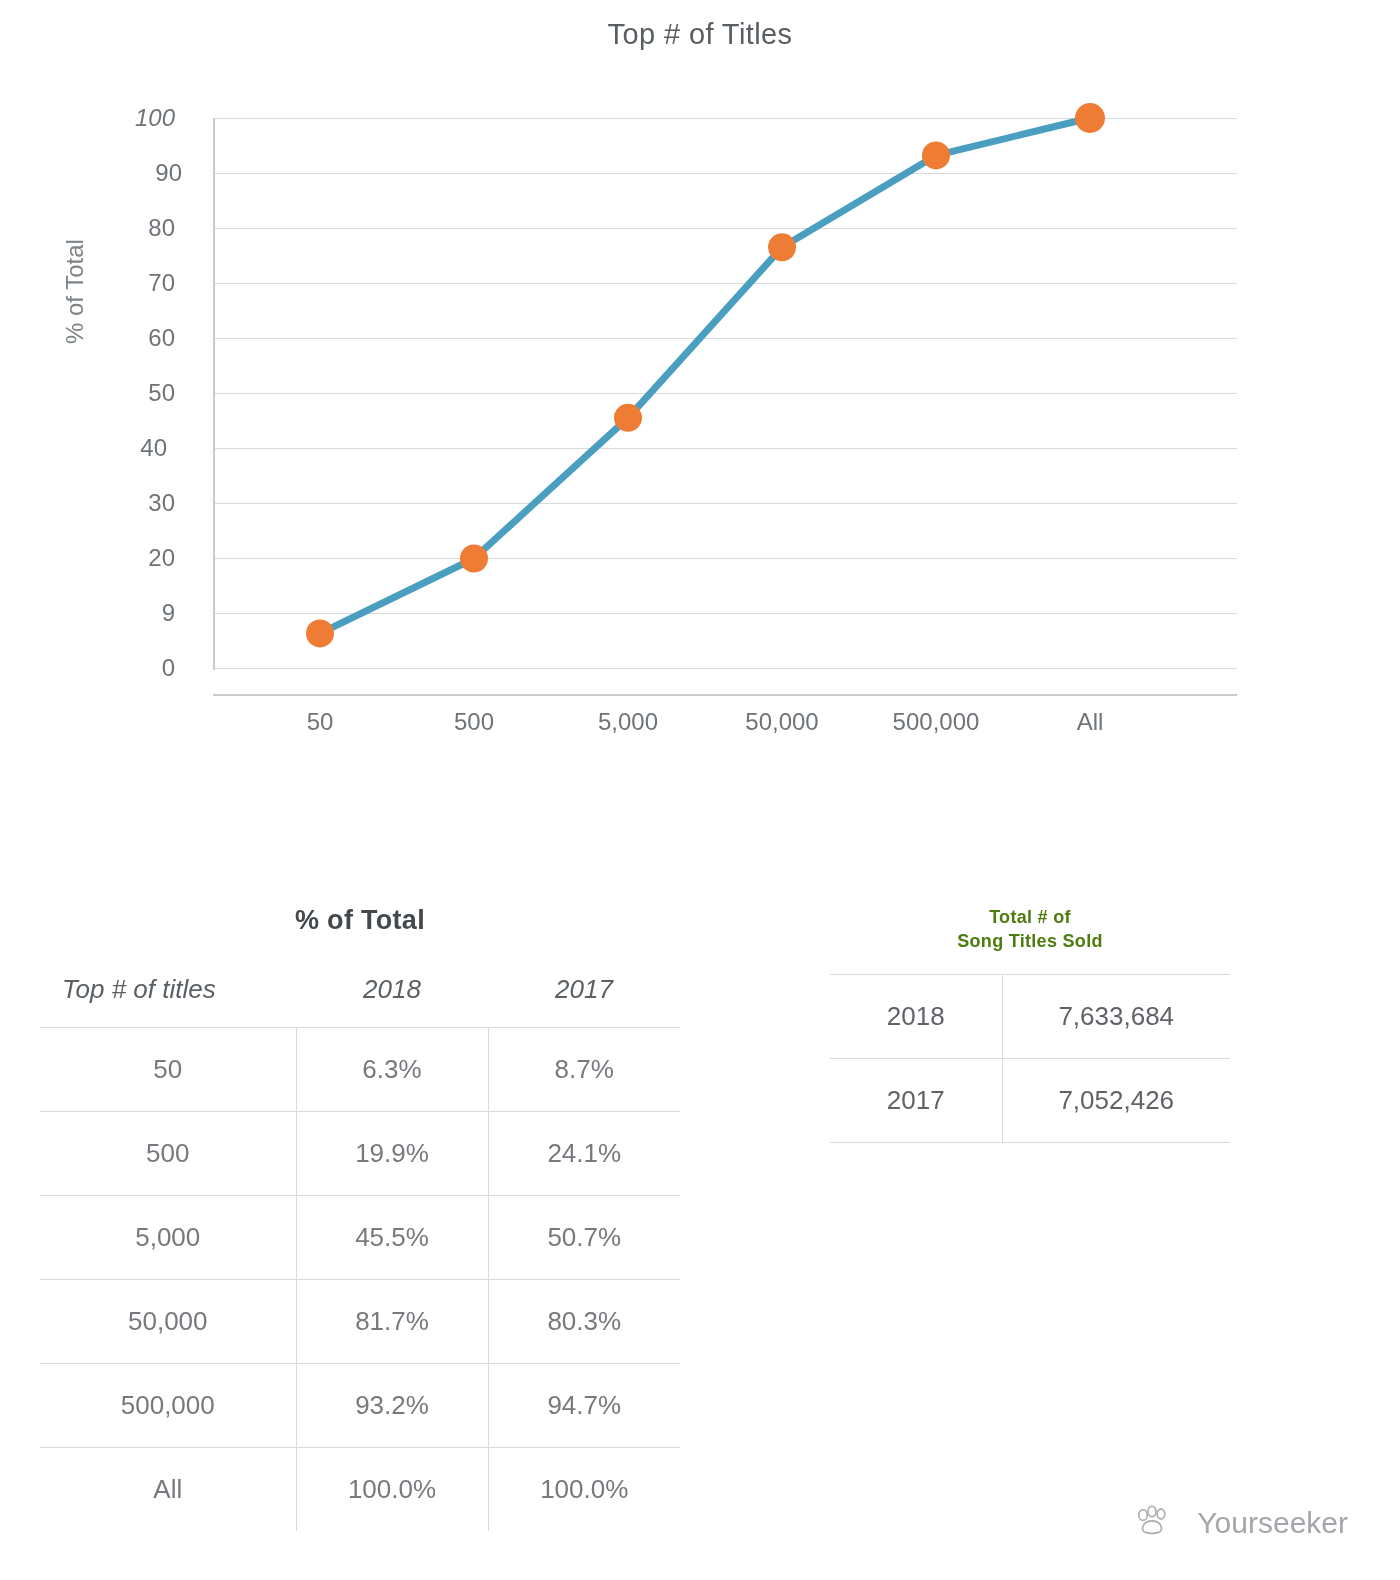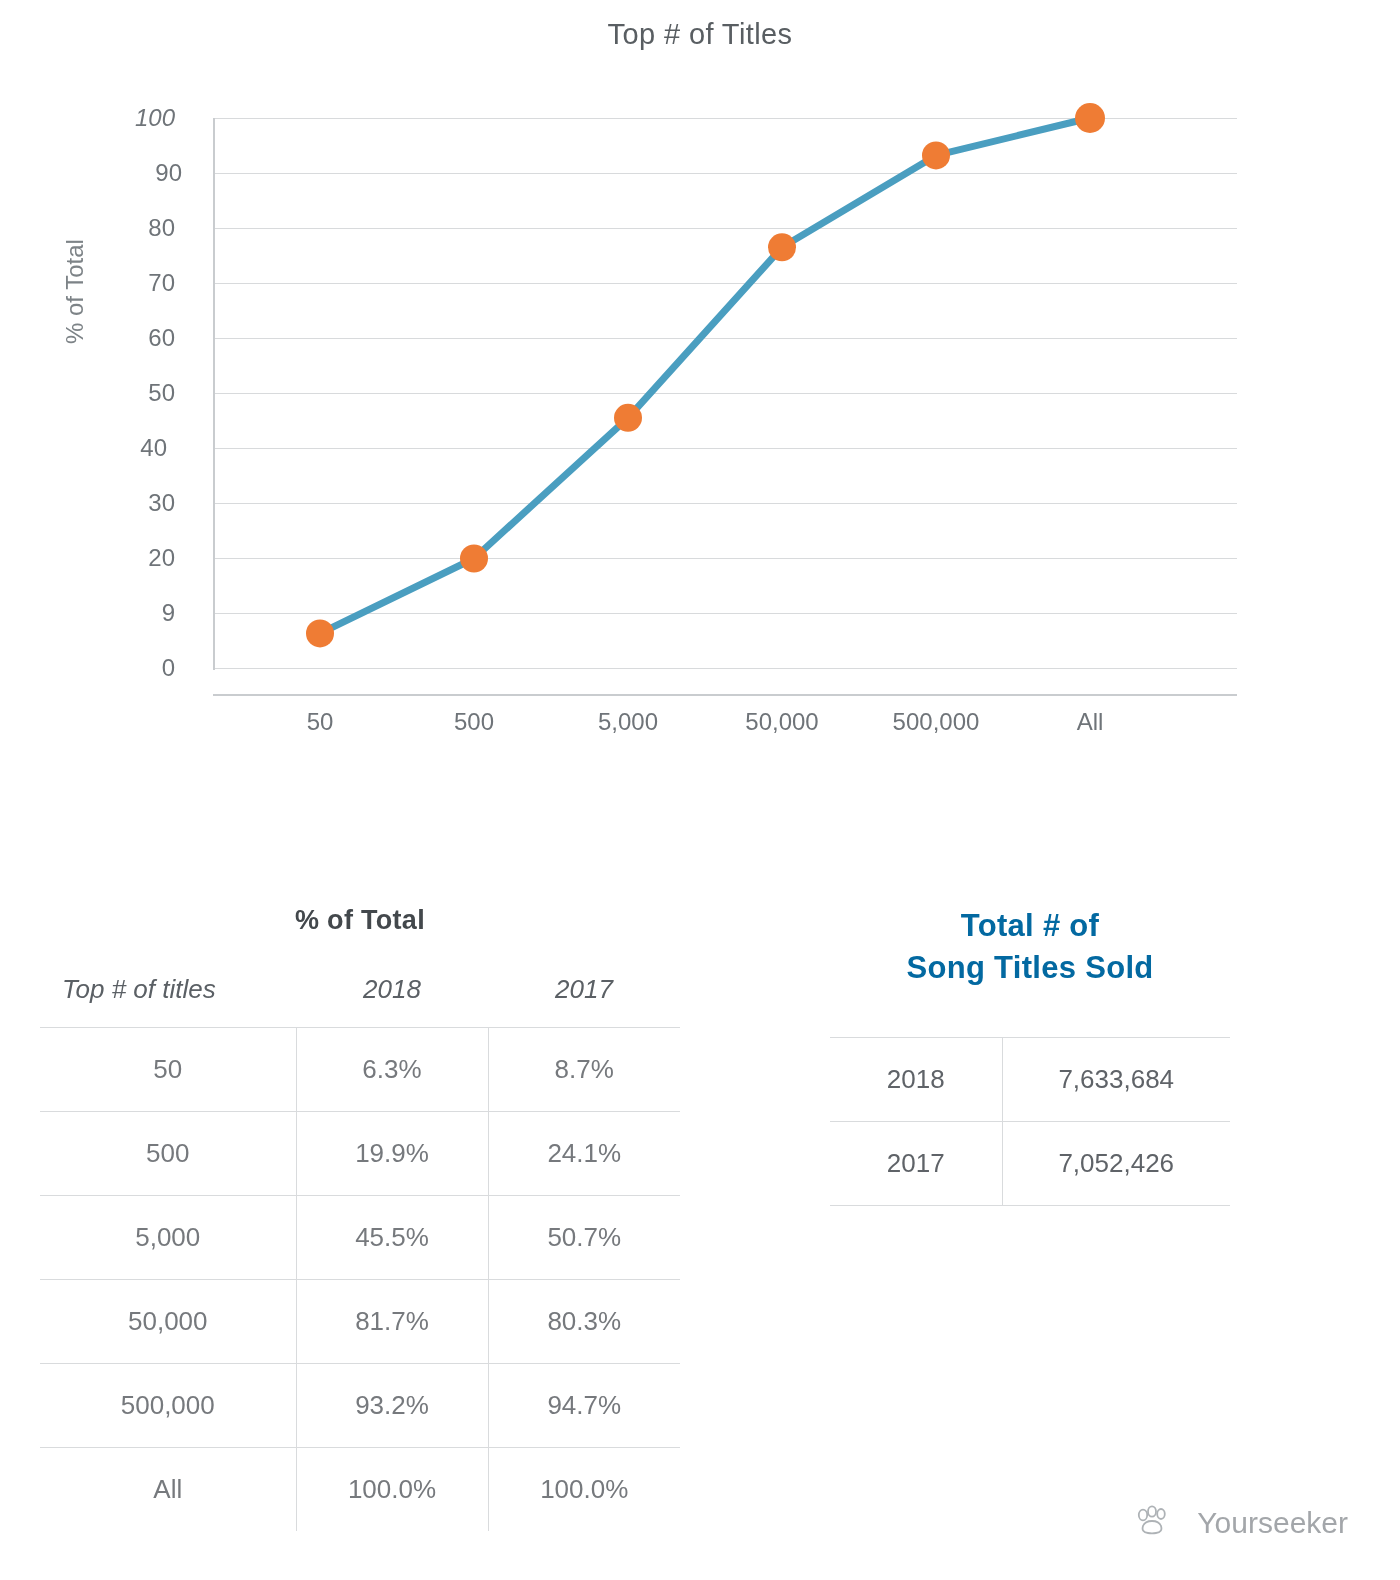--- a/index.html
+++ b/index.html
@@ -114,27 +114,27 @@
   #pct-table td.cell-label { border-right: 1px solid #d9dbdd; }
   #pct-table td.cell-y1 { border-right: 1px solid #d9dbdd; }
 
   #total-table-block {
     position: absolute;
     left: 830px;
     top: 905px;
     width: 400px;
   }
   #total-table-title {
-    font-size: 31px;
+    font-size: 18px;
     font-weight: bold;
-    color: #0369a1;
+    color: #4d7c0f;
     text-align: center;
     line-height: 1.35;
     letter-spacing: 0.3px;
-    margin-bottom: 48px;
+    margin-bottom: 20px;
   }
   #total-table {
     border-collapse: collapse;
     width: 100%;
   }
   #total-table td {
     font-size: 26px;
     color: #5f6368;
     text-align: center;
     padding: 26px 0;

